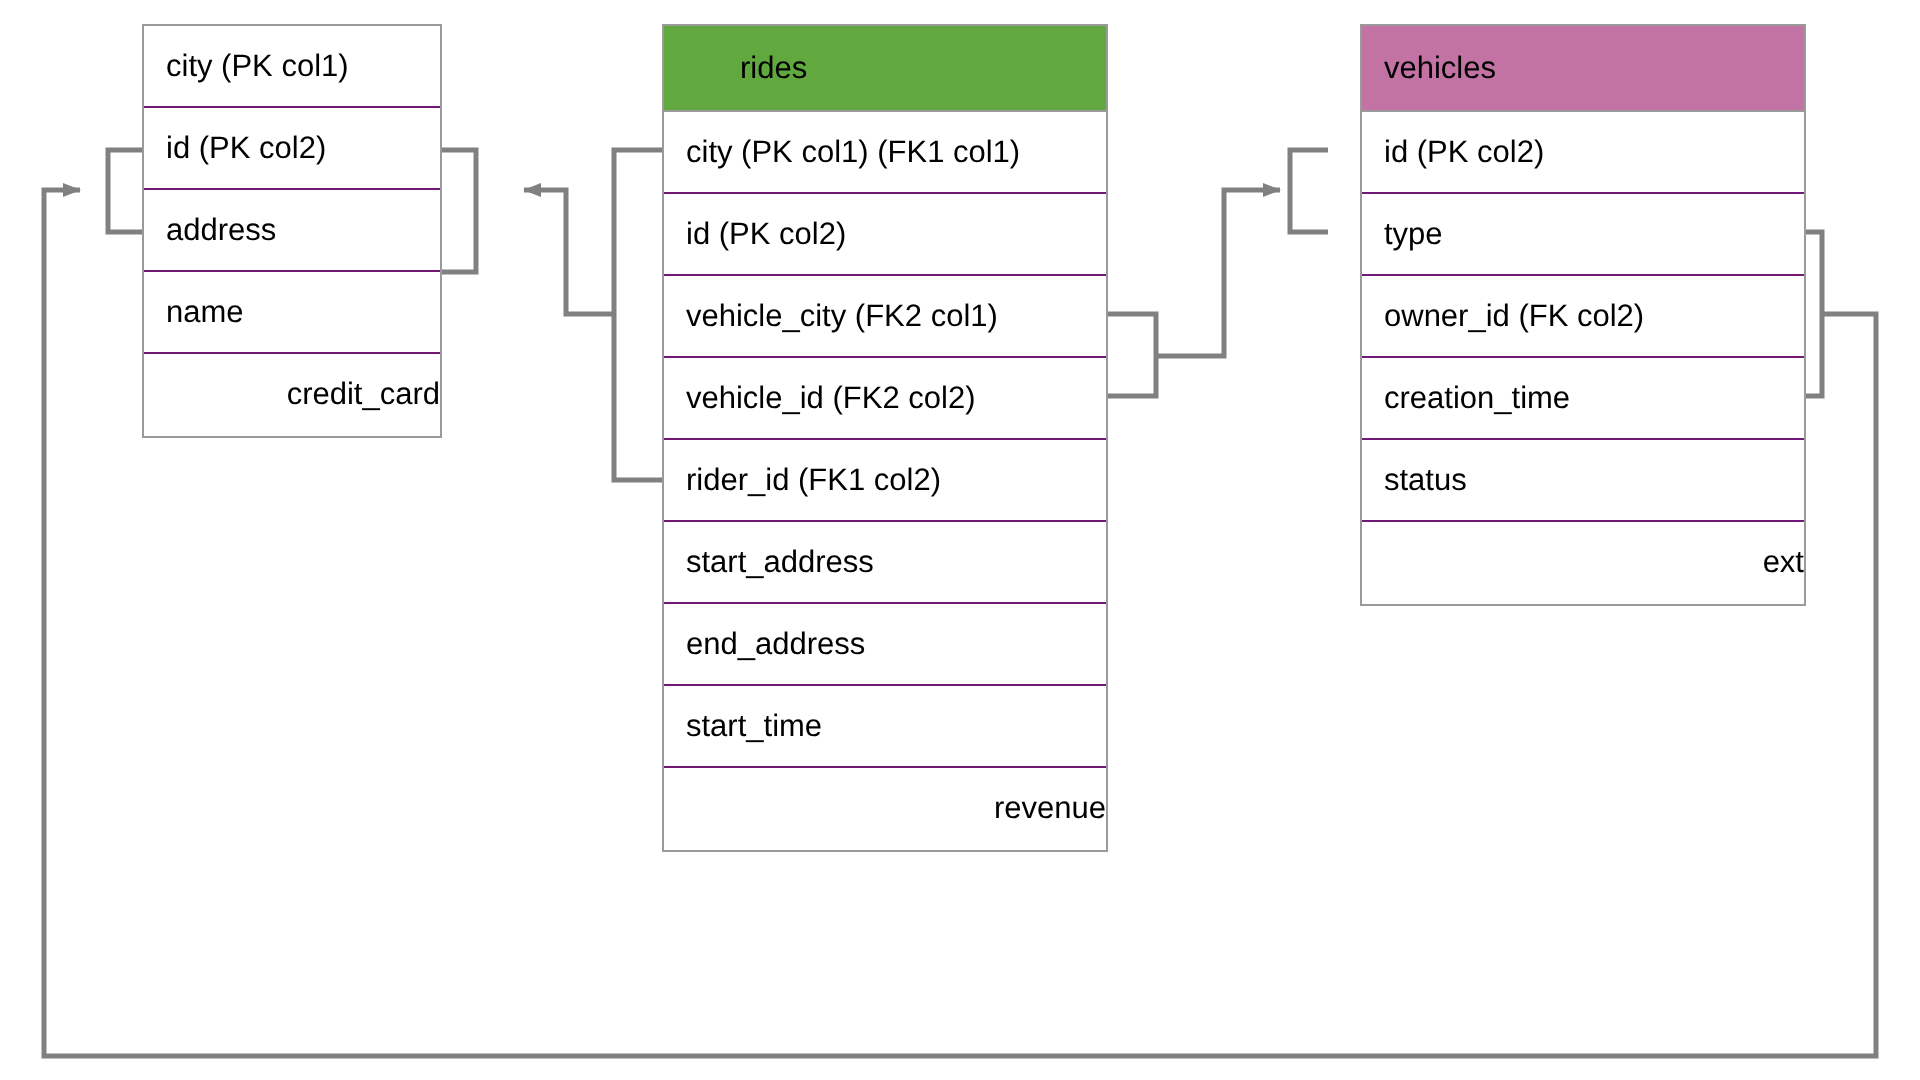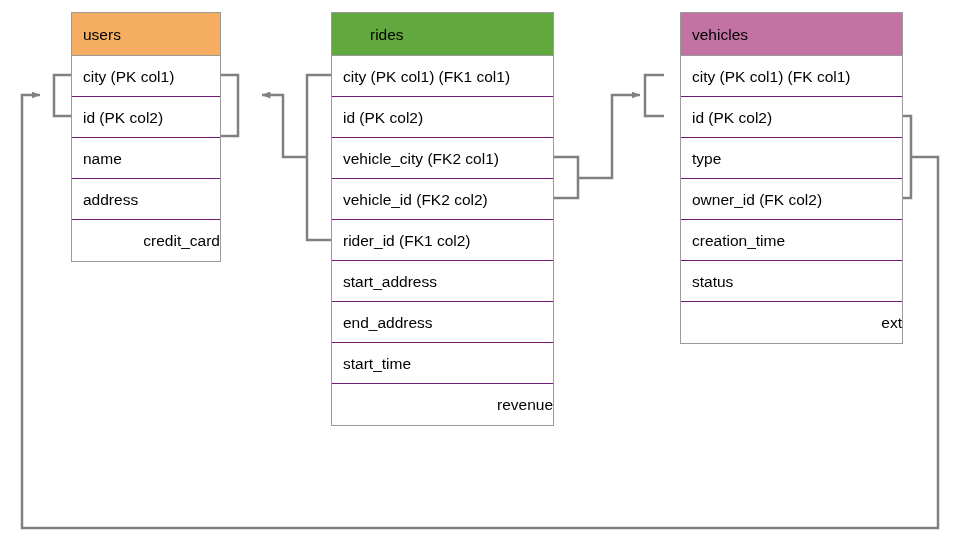--- a/index.html
+++ b/index.html
@@ -86,27 +86,24 @@
     </g>
 
     <g>
       <path d="M 887 116 L 911 116 L 911 198 L 887 198" fill="none" stroke="#808080" stroke-width="2.5"></path>
       <path d="M 911 157 L 938 157 L 938 528 L 22 528 L 22 95 L 40 95" fill="none" stroke="#808080" stroke-width="2.5" marker-end="url(#arrowhead)"></path>
       <path d="M 71 75 L 54 75 L 54 116 L 71 116" fill="none" stroke="#808080" stroke-width="2.5"></path>
     </g>
   </svg>
 
   <div class="table-node" style="left:71px; top:12px; width:150px;">
-    <div class="table-header" style="background:#f5ad61;">
-      <span>users</span>
-    </div>
     <div class="table-row">city (PK col1)</div>
     <div class="table-row">id (PK col2)</div>
+    <div class="table-row">address</div>
     <div class="table-row">name</div>
-    <div class="table-row">address</div>
     <div class="table-row">credit_card</div>
   </div>
 
   <div class="table-node" style="left:331px; top:12px; width:223px;">
     <div class="table-header" style="background:#61a83f;padding-left:38px;">
       <span>rides</span>
     </div>
     <div class="table-row">city (PK col1) (FK1 col1)</div>
     <div class="table-row">id (PK col2)</div>
     <div class="table-row">vehicle_city (FK2 col1)</div>
@@ -115,21 +112,20 @@
     <div class="table-row">start_address</div>
     <div class="table-row">end_address</div>
     <div class="table-row">start_time</div>
     <div class="table-row">revenue</div>
   </div>
 
   <div class="table-node" style="left:680px; top:12px; width:223px;">
     <div class="table-header" style="background:#c273a4;">
       <span>vehicles</span>
     </div>
-    <div class="table-row">city (PK col1) (FK col1)</div>
     <div class="table-row">id (PK col2)</div>
     <div class="table-row">type</div>
     <div class="table-row">owner_id (FK col2)</div>
     <div class="table-row">creation_time</div>
     <div class="table-row">status</div>
     <div class="table-row">ext</div>
   </div>
 
 </div>
 

